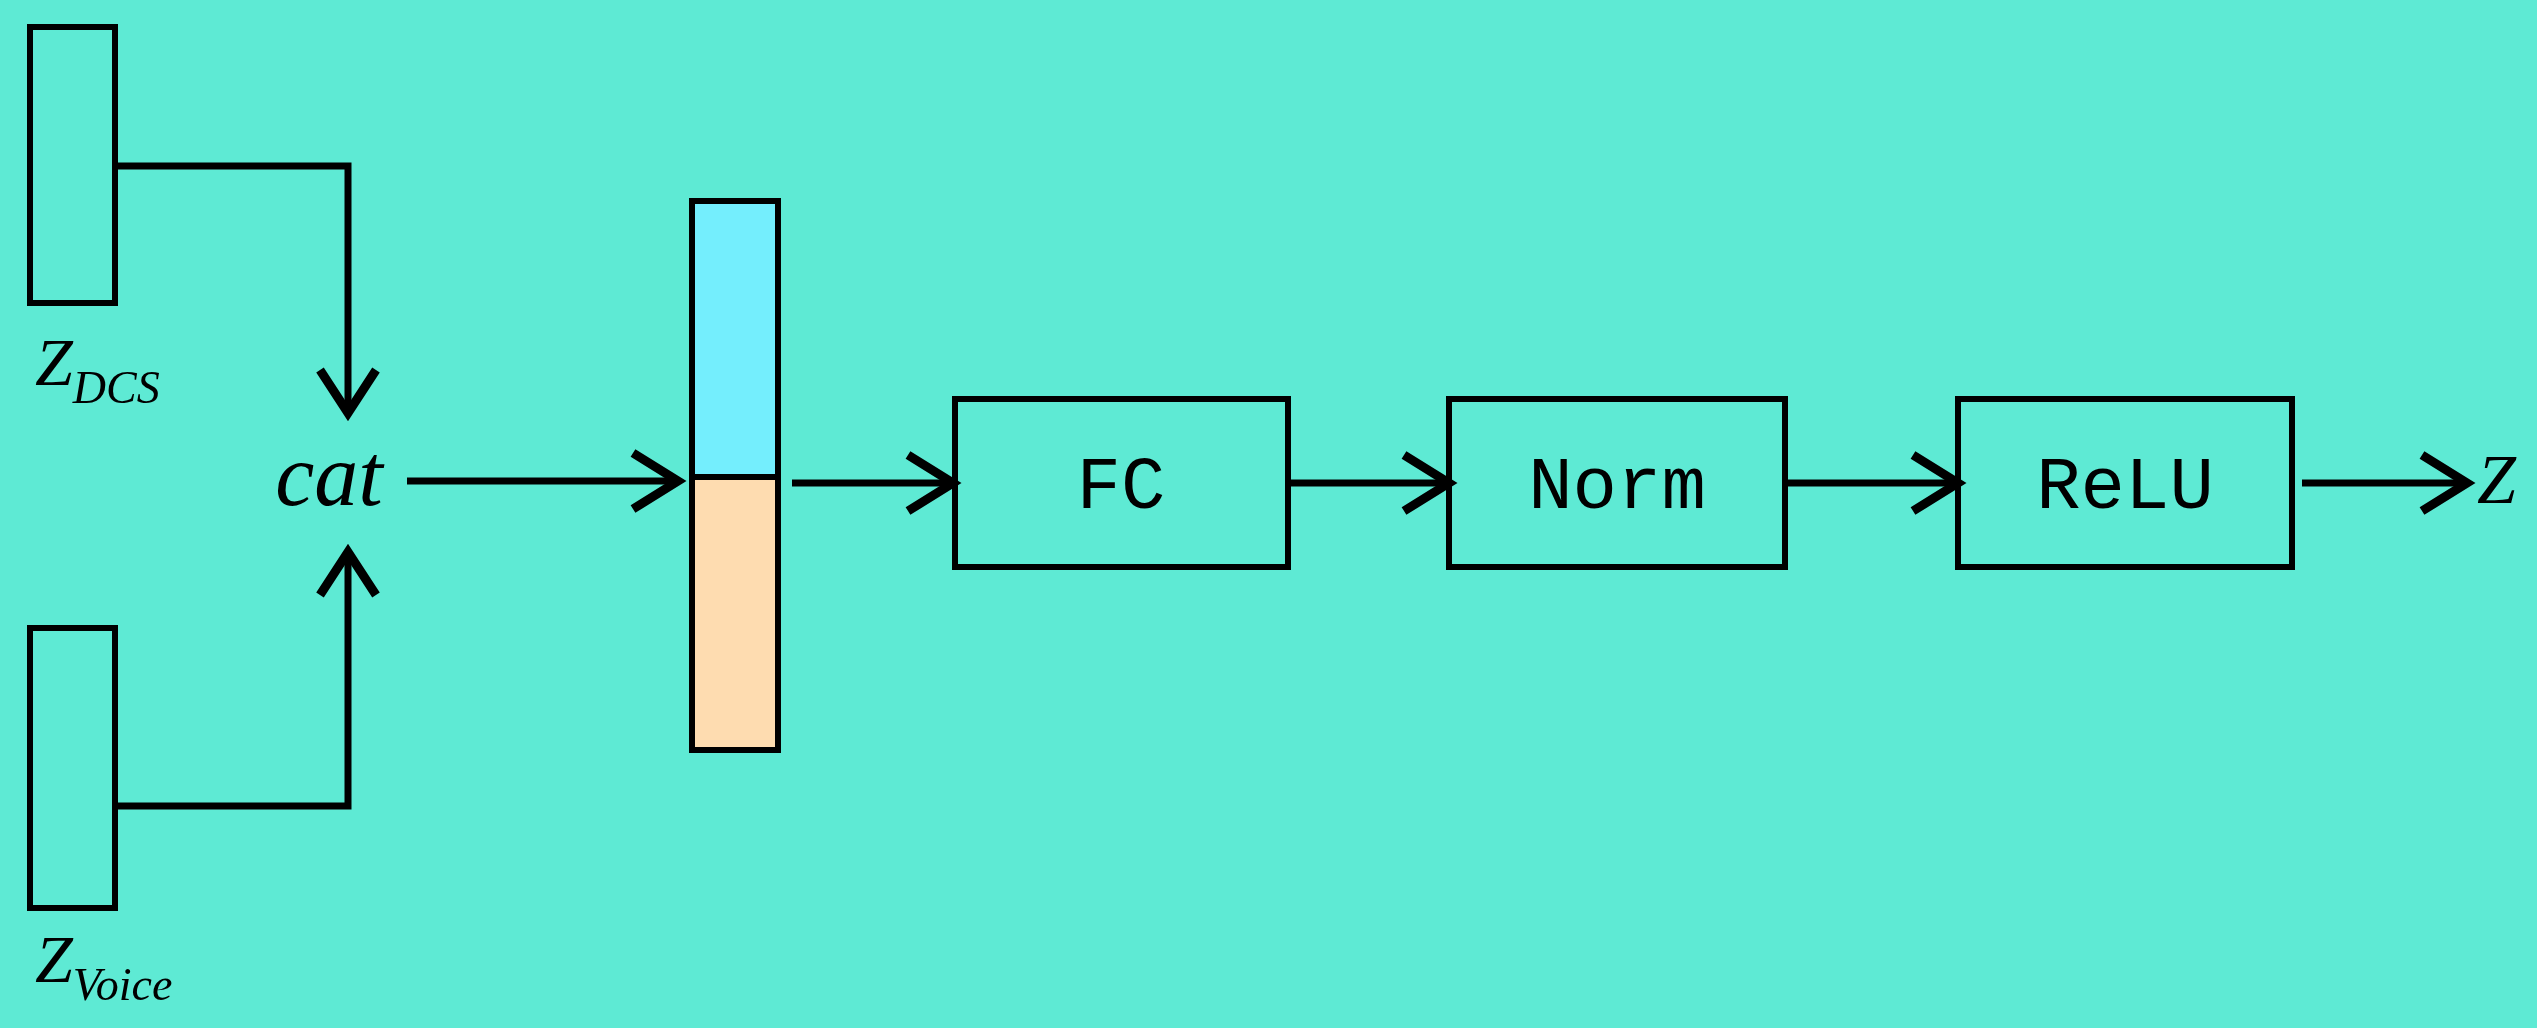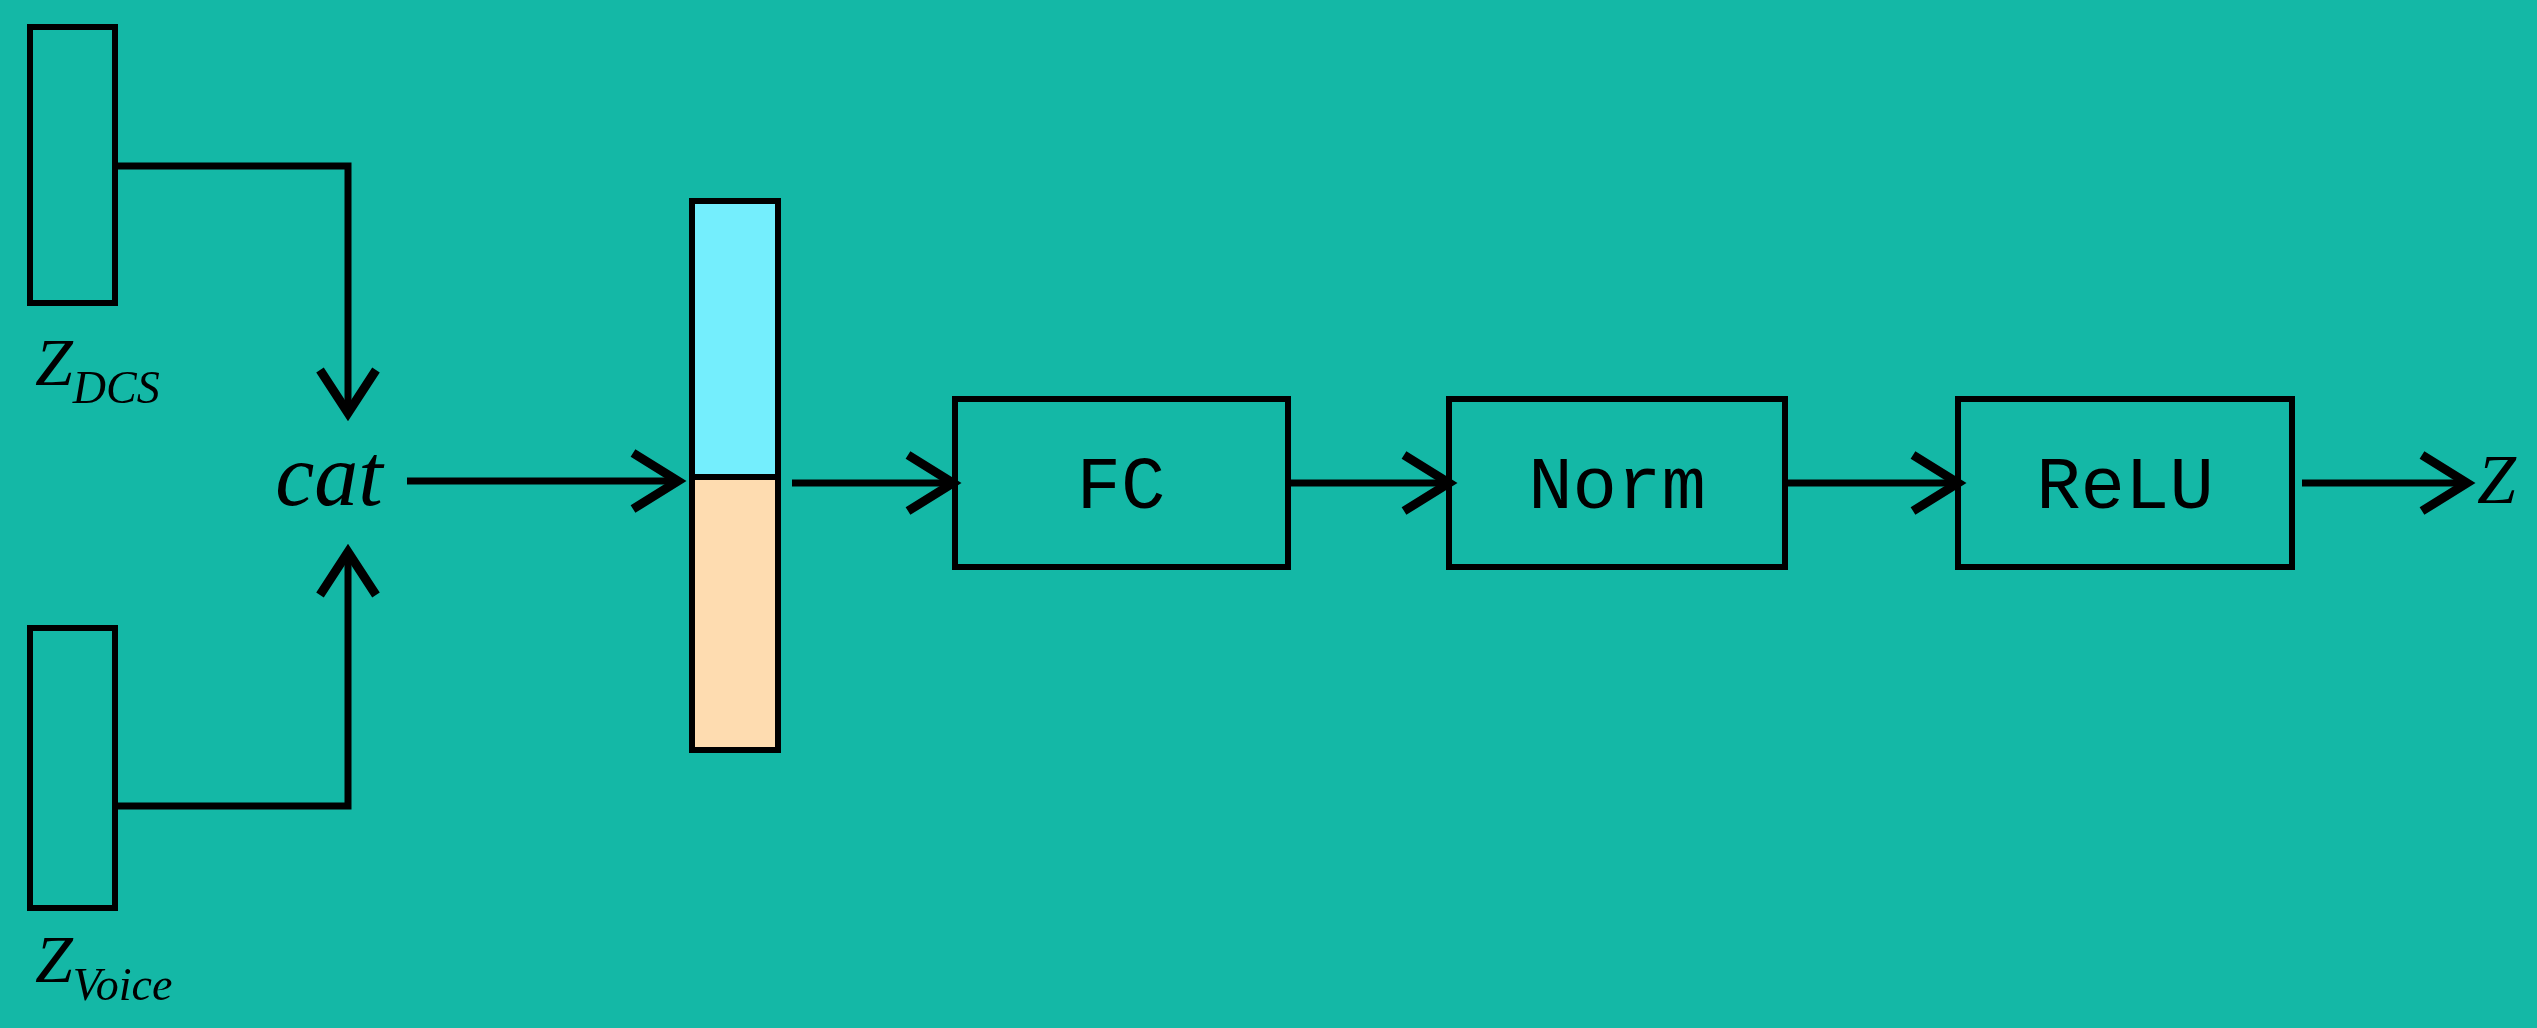--- a/index.html
+++ b/index.html
@@ -3,21 +3,21 @@
 <meta charset="utf-8">
 <style>
   html, body {
     margin: 0;
     padding: 0;
     background: #ffffff;
   }
   .diagram-wrap {
     width: 2537px;
     height: 1028px;
-    background: #14b8a6;
+    background: #5eead4;
     overflow: hidden;
   }
   svg { display: block; }
 
   
   .outline    { fill: none; stroke: #000000; stroke-width: 6; }
   .bar-fill   { stroke: none; }
   .divider    { stroke: #000000; stroke-width: 6; }
   .shaft      { stroke: #000000; stroke-width: 7; fill: none; }
   .chevron    { stroke: #000000; stroke-width: 9; fill: none;

